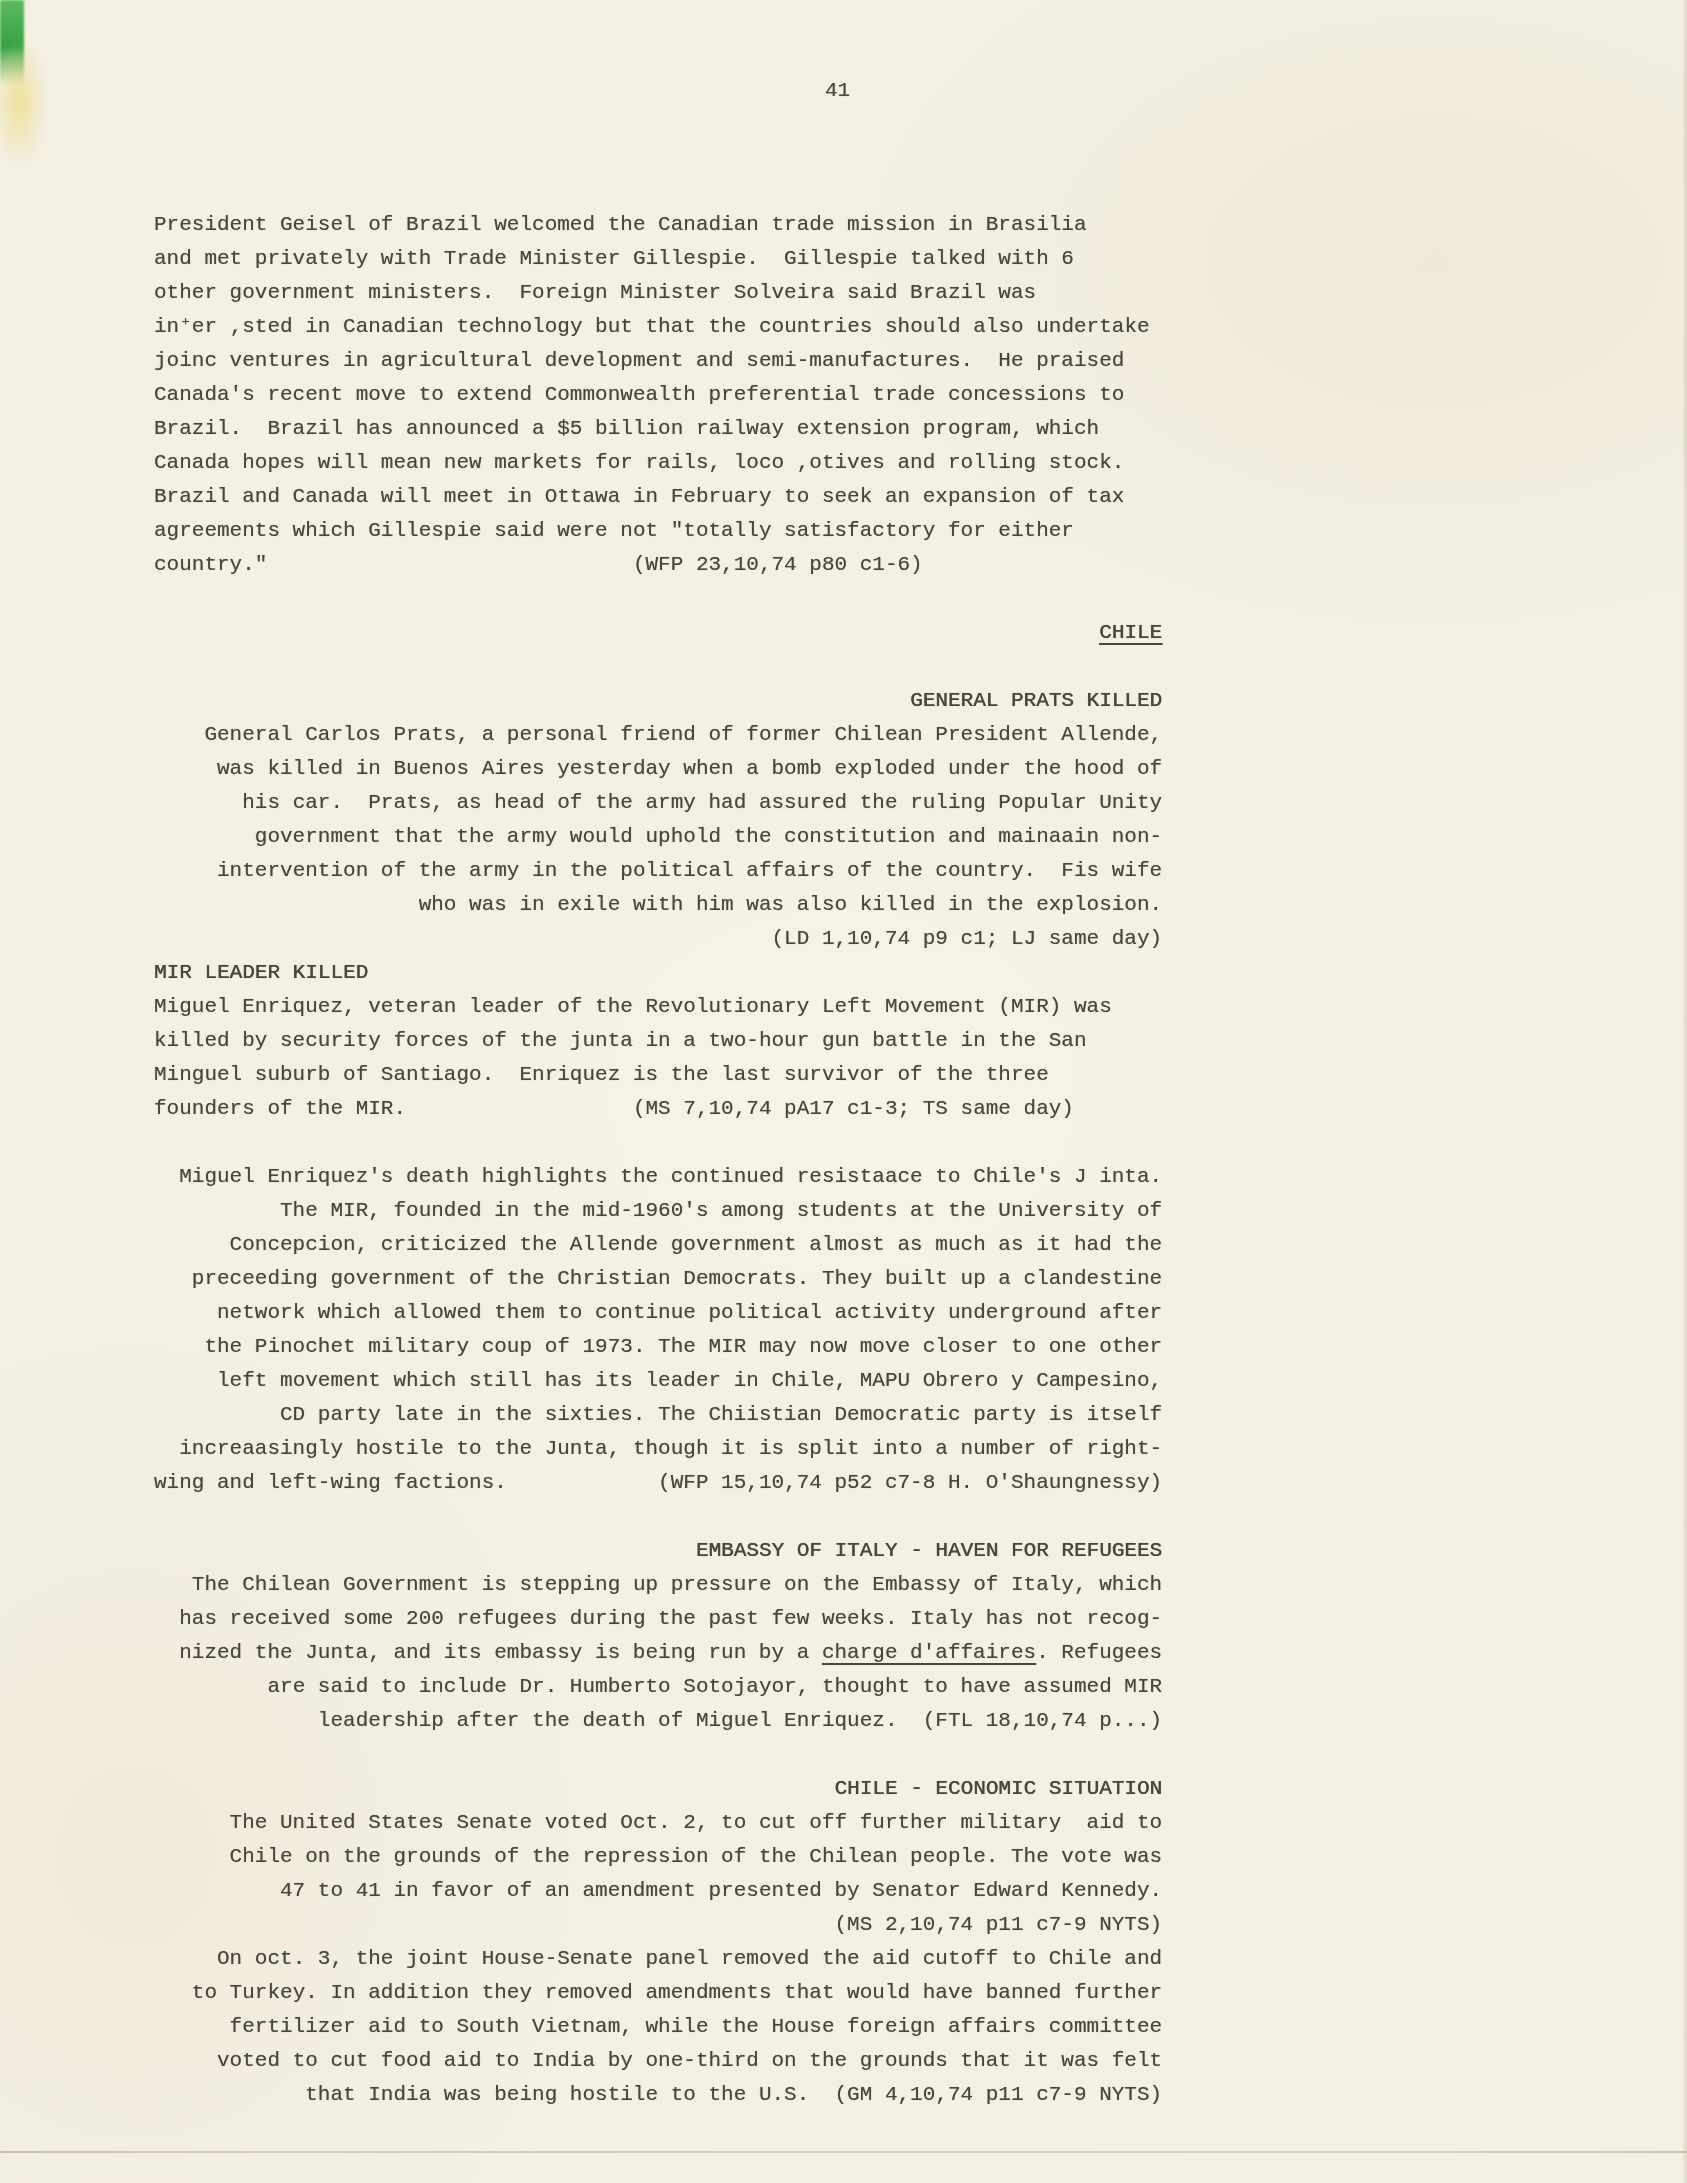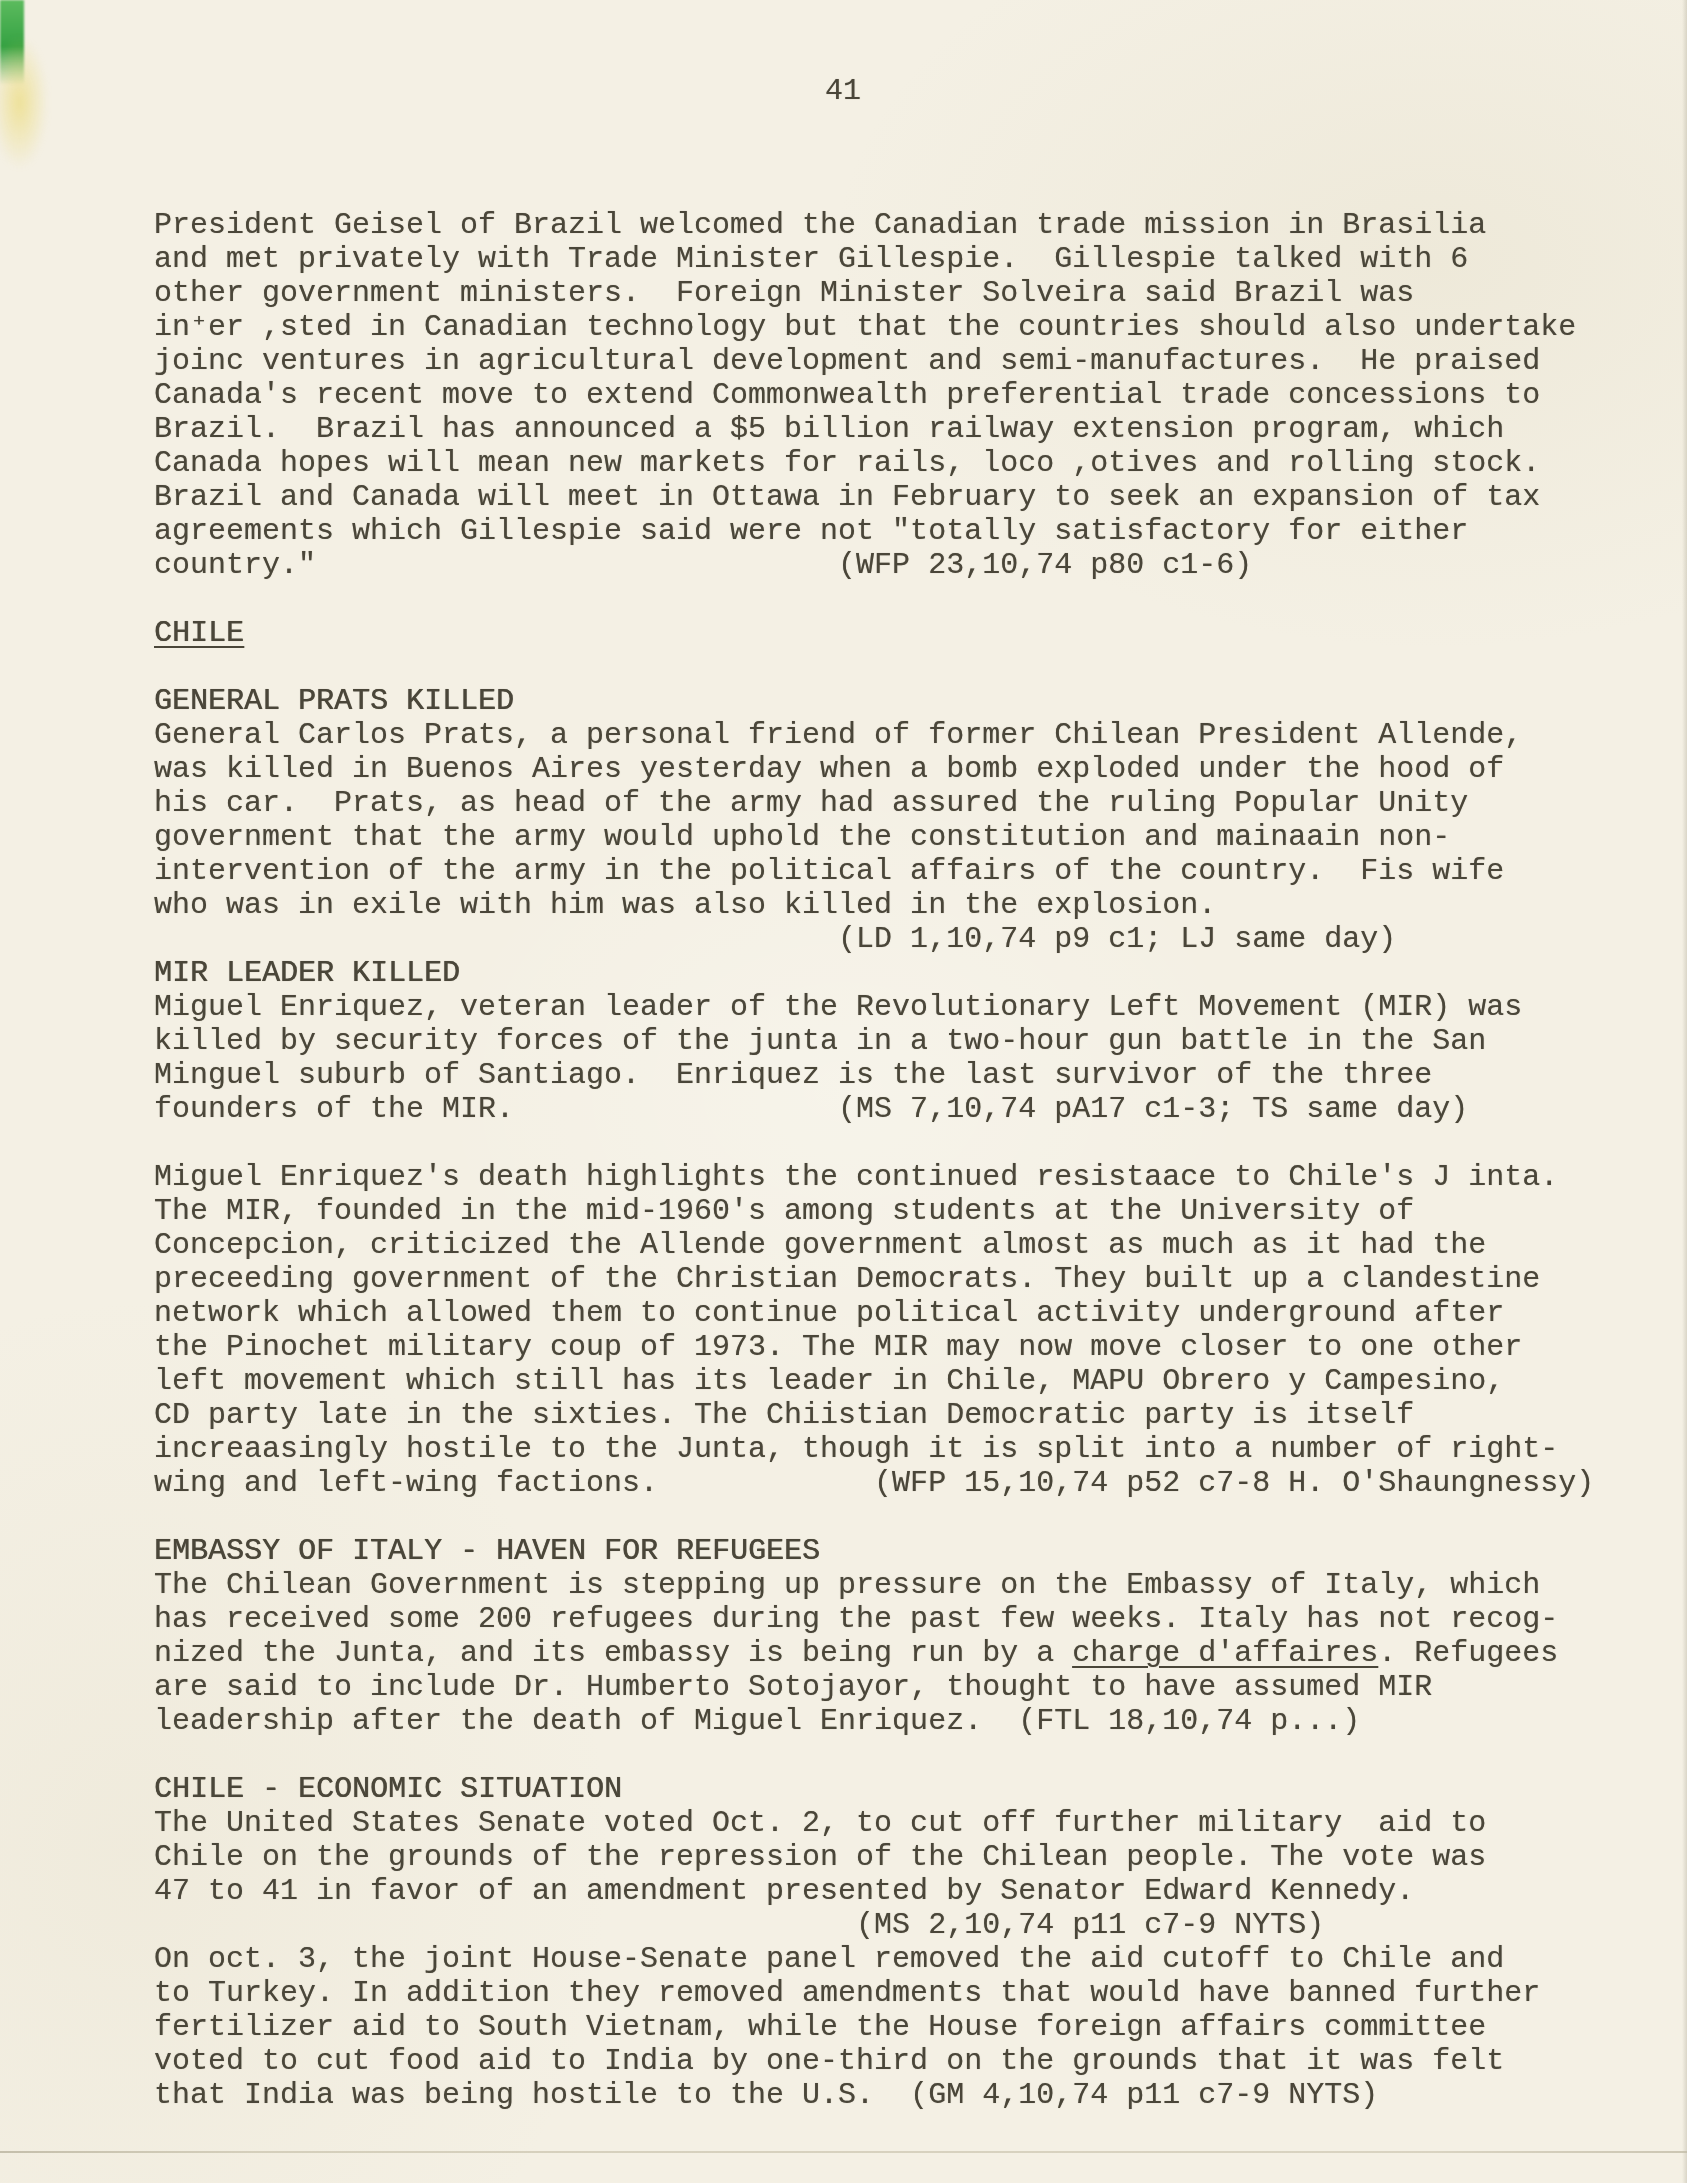--- a/index.html
+++ b/index.html
@@ -14,42 +14,42 @@
     background:
       radial-gradient(929px 597px at 85% 12%, rgba(214,205,174,0.20), transparent 65%),
       radial-gradient(796px 929px at 8% 85%, rgba(216,207,178,0.16), transparent 60%),
       radial-gradient(597px 464px at 50% 50%, rgba(255,255,252,0.25), transparent 70%),
       #f4f0e4;
     font-family:"Liberation Mono","DejaVu Sans Mono",monospace;
     color:#4a4639;
   }
   .line {
     white-space:pre;
-    font-size:30px;
+    font-size:21px;
     line-height:34px;
     height:34px;
     text-shadow:0 0 0.8px rgba(74,70,57,0.55);
     font-family:Liberation Mono, monospace;
   }
   .heading {
     text-shadow:0.4px 0 0 rgba(74,70,57,0.8), 0 0 0.8px rgba(74,70,57,0.55);
   }
   .underlined-heading {
     text-decoration:underline;
     text-decoration-thickness:2.3px;
     text-underline-offset:5.3px;
   }
   .u {
     text-decoration:underline;
     text-decoration-thickness:1.7px;
     text-underline-offset:4.6px;
   }
   .page-number { position:absolute; left:825px; top:74px; }
   .content { position:absolute; left:154px; top:171px;margin-top:37px; }
-  .mt1 { margin-top:34px; }
+  .mt1 { margin-top:34px;text-align:right; }
   .corner-strip {
     position:absolute; left:0; top:0; width:24px; height:85px;
     background:linear-gradient(180deg,#5cbb5e 0%,#35a243 55%,rgba(53,162,67,0.0) 100%);
     filter:blur(1px);
   }
   .corner-smear {
     position:absolute; left:-9.3px; top:36px; width:57px; height:133px;
     background:radial-gradient(closest-side, rgba(233,213,90,0.55), rgba(233,213,90,0));
     filter:blur(3.3px);
   }

